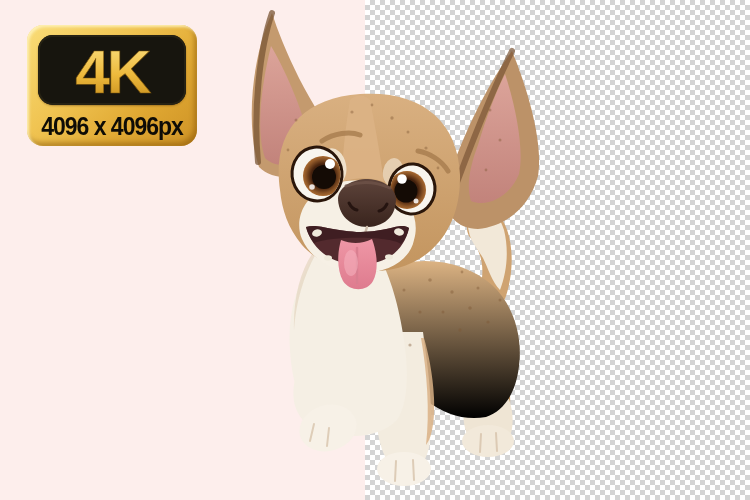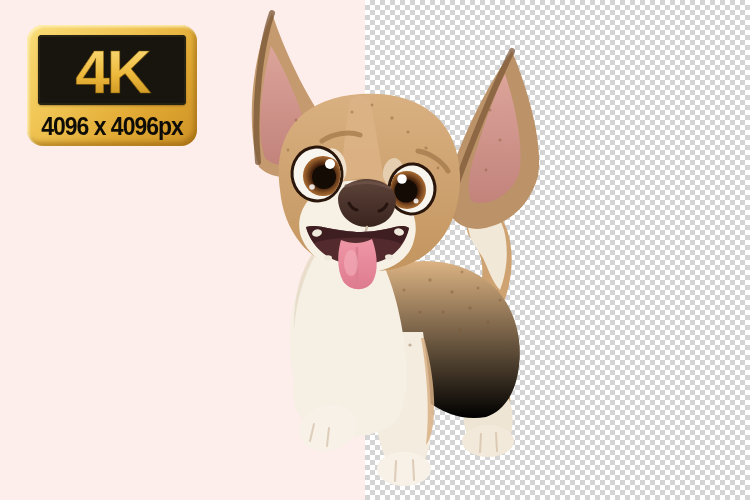--- a/index.html
+++ b/index.html
@@ -17,21 +17,21 @@
   .dog-svg{position:absolute;left:0;top:0;width:750px;height:500px;}
   
   .badge{
     position:absolute;left:27px;top:25px;width:170px;height:121px;
     border-radius:16px;
     background:linear-gradient(135deg,#fadd78 0%,#f0c452 38%,#e0a832 70%,#cd9226 100%);
     box-shadow:inset 2px 2px 3px rgba(255,243,190,.9), inset -3px -4px 5px rgba(125,75,0,.45);
   }
   .badge-screen{
     position:absolute;left:11px;top:10px;width:148px;height:70px;
-    background:#17150e;border-radius:4px;
+    background:#17150e;border-radius:15px;
     box-shadow:inset 0 0 0 2px #262214, 0 1px 2px rgba(60,30,0,.35);
     display:flex;align-items:center;justify-content:flex-end;
   }
   .badge-4k-svg{width:148px;height:70px;display:block;}
   .badge-dims{
     position:absolute;left:0;bottom:6px;width:100%;text-align:center;
     font-size:23px;font-weight:800;color:#0e0c06;letter-spacing:-1px;
     transform:scaleY(1.12);white-space:nowrap;
   }
 </style>

